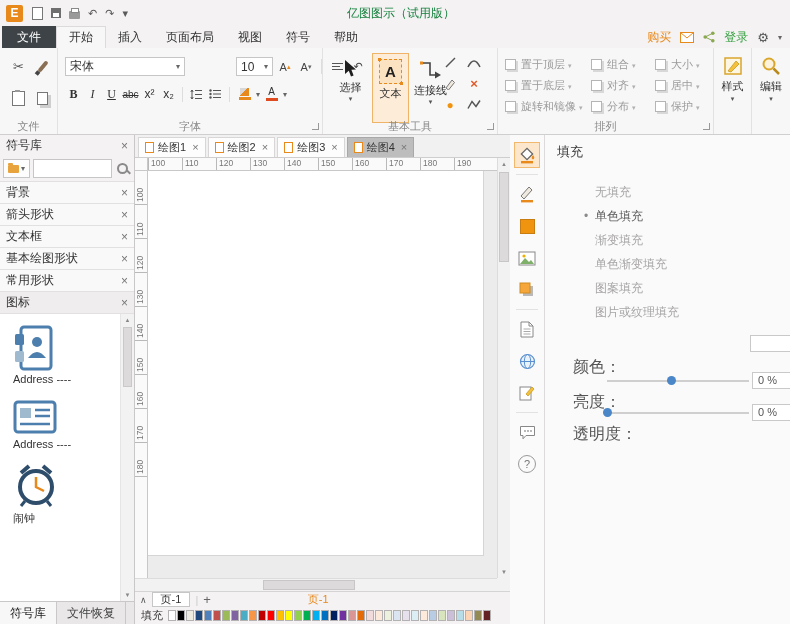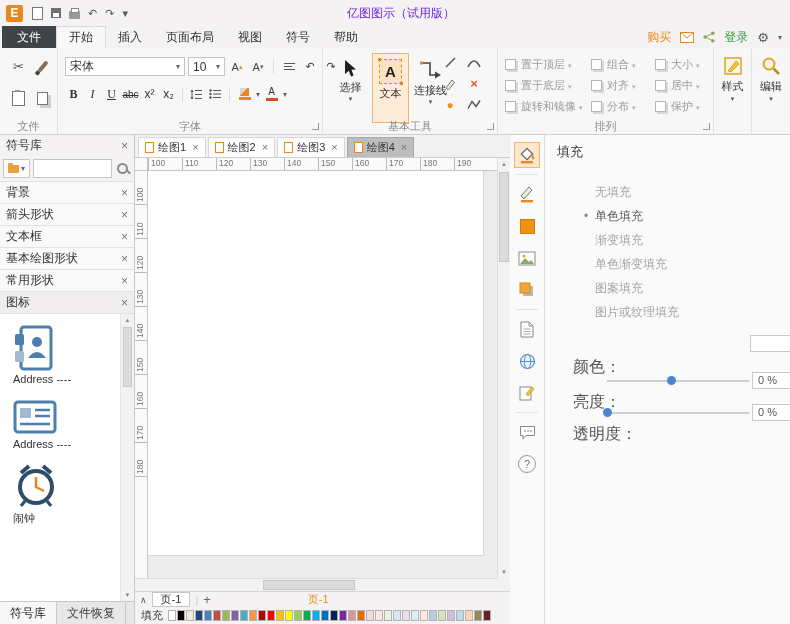--- a/index.html
+++ b/index.html
@@ -12,21 +12,21 @@
             display:flex;align-items:center;padding:0 6px;box-sizing:border-box;}
   .logo{width:17px;height:17px;background:#e8891c;color:#fff;font-weight:bold;font-size:12px;
         display:flex;align-items:center;justify-content:center;border-radius:2px;z-index:2;}
   .qat{display:flex;align-items:center;gap:8px;margin-left:9px;z-index:2;}
   .qat .ic{color:#5a5a5a;font-size:11px;line-height:1;}
   .mi-doc{width:9px;height:11px;background:#fff;border:1px solid #777;display:inline-block;}
   .mi-save{width:10px;height:10px;background:#6f6f6f;position:relative;display:inline-block;}
   .mi-save::after{content:"";position:absolute;left:2px;bottom:1px;width:6px;height:4px;background:#fff;}
   .mi-print{width:11px;height:8px;background:#9a9a9a;position:relative;display:inline-block;border-radius:1px;margin-top:3px;}
   .mi-print::before{content:"";position:absolute;left:2px;top:-3px;width:6px;height:3px;background:#fff;border:1px solid #888;}
-  #win-title{position:absolute;left:12px;right:0;text-align:center;font-size:12px;color:#6d28d9;}
+  #win-title{position:absolute;left:12px;right:0;text-align:center;font-size:12px;color:#15803d;}
 
   
   #tabrow{position:absolute;left:0;top:26px;width:100%;height:22px;background:#f4f2f3;display:flex;align-items:stretch;}
   #tab-file{background:#3e4347;color:#fff;padding:0 15px;display:flex;align-items:center;margin-left:2px;}
   .rtabs{display:flex;}
   .rtab{padding:0 12px;display:flex;align-items:center;color:#333;}
   .rtab.active{background:#f8f7f7;border:1px solid #dcdadb;border-bottom:0;}
   #tabrow-right{margin-left:auto;display:flex;align-items:center;gap:9px;padding-right:8px;}
   .buy{color:#e8891c;}
   .login{color:#35a03f;}
@@ -45,21 +45,21 @@
   .ic-brush{width:4px;height:13px;background:#8a6f55;border-radius:2px;transform:rotate(40deg);position:relative;}
   .ic-brush::after{content:"";position:absolute;left:0;bottom:-4px;width:4px;height:4px;background:#444;}
   .ic-clip{width:11px;height:13px;border:1px solid #777;background:#fff;position:relative;}
   .ic-clip::before{content:"";position:absolute;left:2px;top:-2px;width:5px;height:2px;background:#999;}
   .ic-copy{width:9px;height:11px;border:1px solid #777;background:#fff;box-shadow:3px 3px 0 #cfcfcf;}
 
   #rg-font{left:58px;width:265px;}
   .font-row1{position:absolute;left:7px;top:9px;display:flex;align-items:center;gap:3px;}
   .combo{height:19px;background:#fff;border:1px solid #c6c6c6;display:flex;align-items:center;
          justify-content:space-between;padding:0 4px;box-sizing:border-box;font-size:12px;color:#333;}
-  #font-name{width:120px;} #font-size{width:37px;}
+  #font-name{width:120px;} #font-size{width:37px;margin-left:48px;}
   .sbtn{height:19px;min-width:18px;display:flex;align-items:center;justify-content:center;font-size:11px;color:#444;}
   .sup-up::after{content:"▴";font-size:7px;vertical-align:4px;color:#e8891c;}
   .sup-dn::after{content:"▾";font-size:7px;vertical-align:-1px;color:#666;}
   .font-row2{position:absolute;left:7px;top:37px;display:flex;align-items:center;gap:2px;}
   .fbtn{height:18px;min-width:17px;display:flex;align-items:center;justify-content:center;font-size:12px;color:#333;}
   .b-bold{font-weight:bold;font-family:"Liberation Serif","DejaVu Serif",serif;}
   .b-italic{font-style:italic;font-family:"Liberation Serif","DejaVu Serif",serif;}
   .b-under{text-decoration:underline;font-family:"Liberation Serif","DejaVu Serif",serif;}
   .b-strike{text-decoration:line-through;font-size:10px;}
   .vsep{width:1px;height:15px;background:#ddd;margin:0 3px;}

